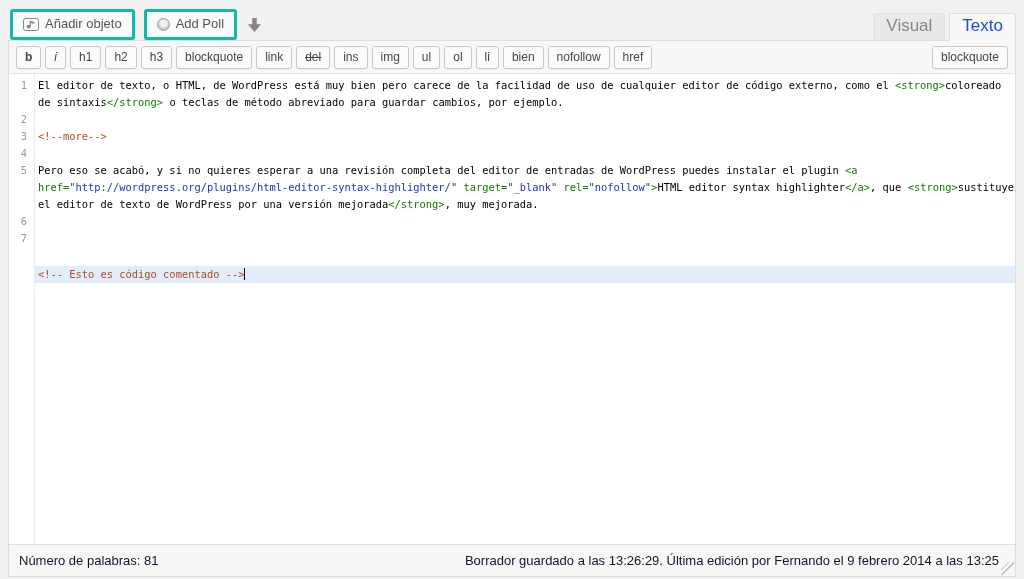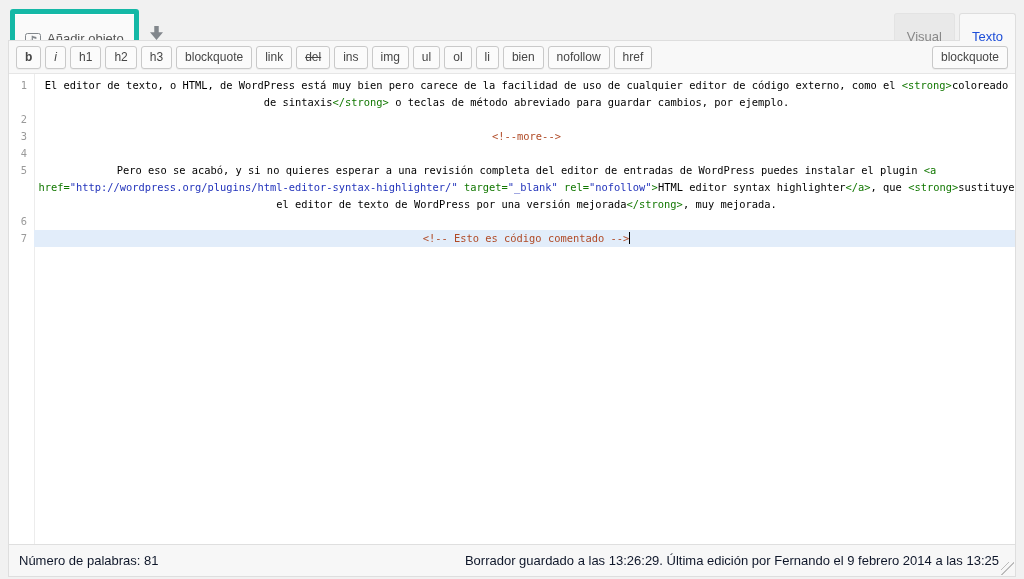--- a/index.html
+++ b/index.html
@@ -9,38 +9,38 @@
     font-family:"Liberation Sans", sans-serif;
     position:relative;
     overflow:hidden;
   }
 
   
   .topbar { position:absolute; top:0; left:0; width:1024px; height:40px; }
   .media-buttons { position:absolute; left:10px; top:9px; display:flex; align-items:center; gap:9px; }
   .btn-secondary {
     display:inline-flex; align-items:center; gap:6px;
-    background:#fafafa; border:5px solid #14b8a6; border-radius:3px;
-    padding:17px 10px 5px; font-size:13px; color:#555;
+    background:#fafafa; border:3px solid #14b8a6; border-radius:3px;
+    padding:4px 10px 5px; font-size:13px; color:#555;
     font-family:"Liberation Sans", sans-serif;
     box-shadow:inset 0 1px 0 #fff, 0 1px 0 rgba(0,0,0,.06);
     cursor:pointer; line-height:16px;
   }
   .poll-icon {
     width:13px; height:13px; border-radius:50%;
     border:1px solid #9d9d9d;
     background:radial-gradient(circle at 50% 40%, #efefef 0 35%, #c2c2c2 70%, #a8a8a8 100%);
     display:inline-block;
   }
   .collapse-arrow { display:inline-flex; margin-left:2px; cursor:pointer; }
 
   
   .tabs { position:absolute; right:8px; top:13px; display:flex; gap:4px; height:27px; z-index:3; }
   .tab {
-    font-size:13px; padding:13px 12px 0; border-radius:3px 3px 0 0;
+    font-size:17px; padding:2px 12px 0; border-radius:3px 3px 0 0;
     cursor:pointer; line-height:20px; height:27px;
   }
   .tab.inactive { background:#e9e9e9; color:#888; border:1px solid #e3e3e3; border-bottom:none; }
   .tab.active { background:#f8f8f8; color:#1d4ed8; border:1px solid #dedede; border-bottom:none; height:28px; }
 
   
   .editor-container {
     position:absolute; left:8px; top:40px; width:1008px; height:537px;
     background:#fff; border:1px solid #dedede;
     display:flex; flex-direction:column;
@@ -68,22 +68,22 @@
     flex:1 1 auto; position:relative; background:#fff; overflow:hidden;
     font-family:"DejaVu Sans Mono", monospace;
     font-size:10.4px; line-height:17px; padding-top:3px;
   }
   .gutter-divider { position:absolute; left:25px; top:0; bottom:0; width:1px; background:#ececec; }
   .code-row { display:flex; min-height:17px; position:relative; }
   .code-row .ln {
     flex:0 0 25px; text-align:right; padding-right:7px; color:#9a9a9a;
     user-select:none;
   }
-  .code-row .code { flex:1 1 auto; white-space:pre-wrap; word-wrap:break-word; color:#000; padding-left:4px;text-align:center; }
-  .code-row.active .code { background:#e2edfa; }
+  .code-row .code { flex:1 1 auto; white-space:pre-wrap; word-wrap:break-word; color:#000; padding-left:4px; }
+  .code-row.active .code { background:#e2edfa;margin-top:36px; }
   .cursor { display:inline-block; width:1px; height:12px; background:#000; vertical-align:-2px; }
 
   
   .statusbar {
     flex:0 0 32px; height:32px; background:#f7f7f7; border-top:1px solid #dfdfdf;
     display:flex; align-items:center; justify-content:space-between;
     padding:0 16px 0 10px; font-size:13px; color:#0f172a; position:relative;
   }
   .resize-grip {
     position:absolute; right:1px; bottom:1px; width:13px; height:13px; cursor:nwse-resize;
@@ -99,20 +99,24 @@
     <button class="btn-secondary">
       <span style="display:inline-flex;">
         <svg width="16" height="15" viewBox="0 0 16 15">
           <rect x="0.5" y="1.5" width="15" height="12" rx="2" fill="none" stroke="#82878c"></rect>
           <circle cx="5.6" cy="9.6" r="1.9" fill="#82878c"></circle>
           <rect x="6.7" y="3.8" width="1.2" height="5.8" fill="#82878c"></rect>
           <path d="M6.7 3.8 L11.4 5.1 V7.1 L7.9 6.1 Z" fill="#82878c"></path>
         </svg>
       </span>
       <span>Añadir objeto</span>
+    </button>
+    <button class="btn-secondary">
+      <span class="poll-icon"></span>
+      <span>Add Poll</span>
     </button>
     <span class="collapse-arrow">
       <svg width="13" height="14" viewBox="0 0 14 15">
           <path d="M4.6 0 h4.8 v6.8 H14 L7 15 0 6.8 h4.6 Z" fill="#82878c"></path>
         </svg>
     </span>
   </div>
   <div class="tabs" id="tabs">
       <div class="tab inactive">Visual</div>
       <div class="tab active">Texto</div>

